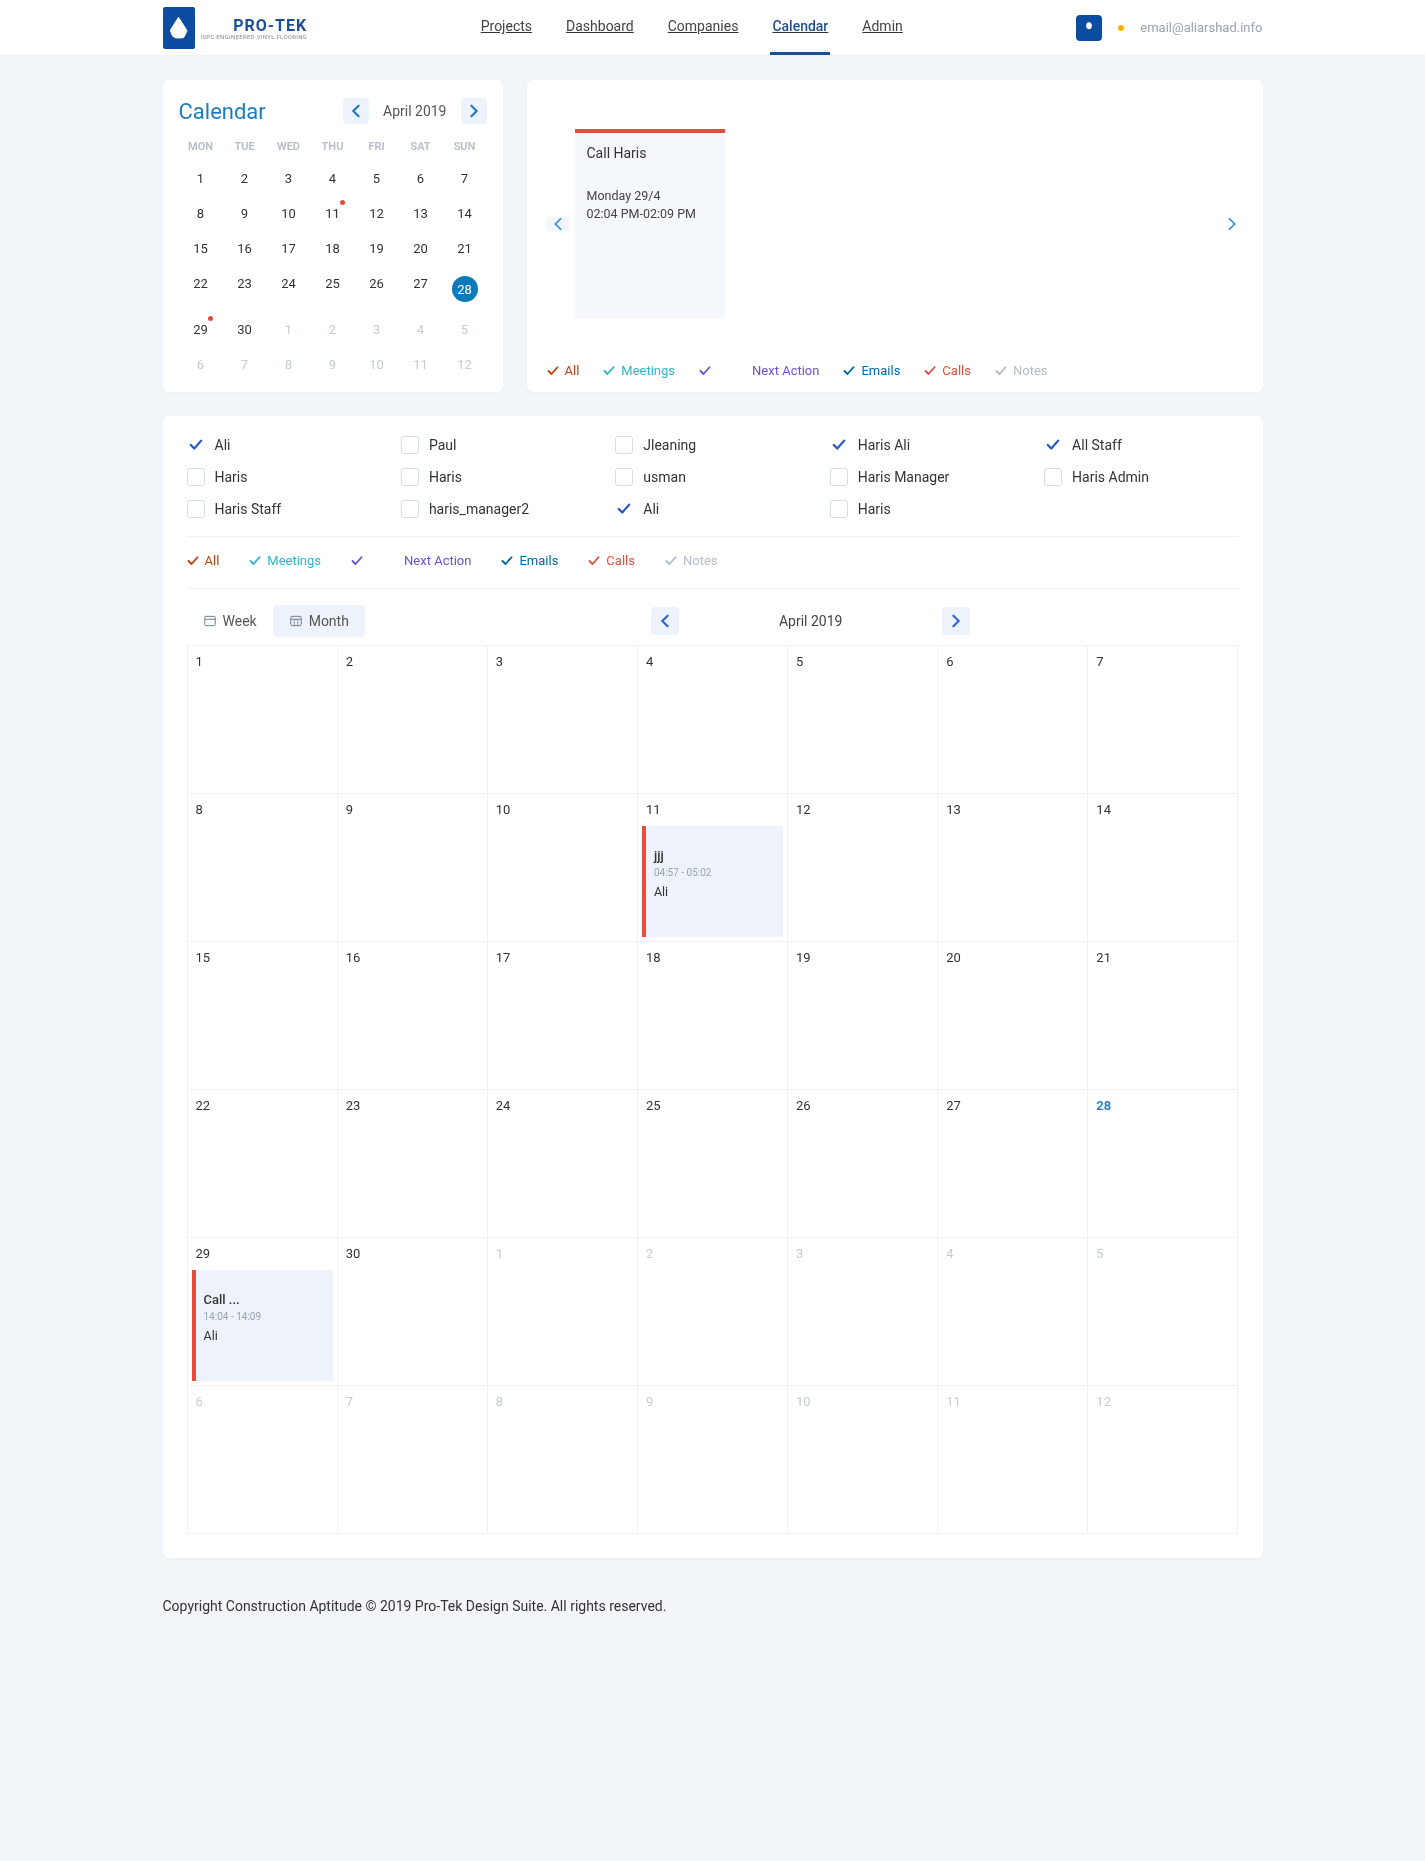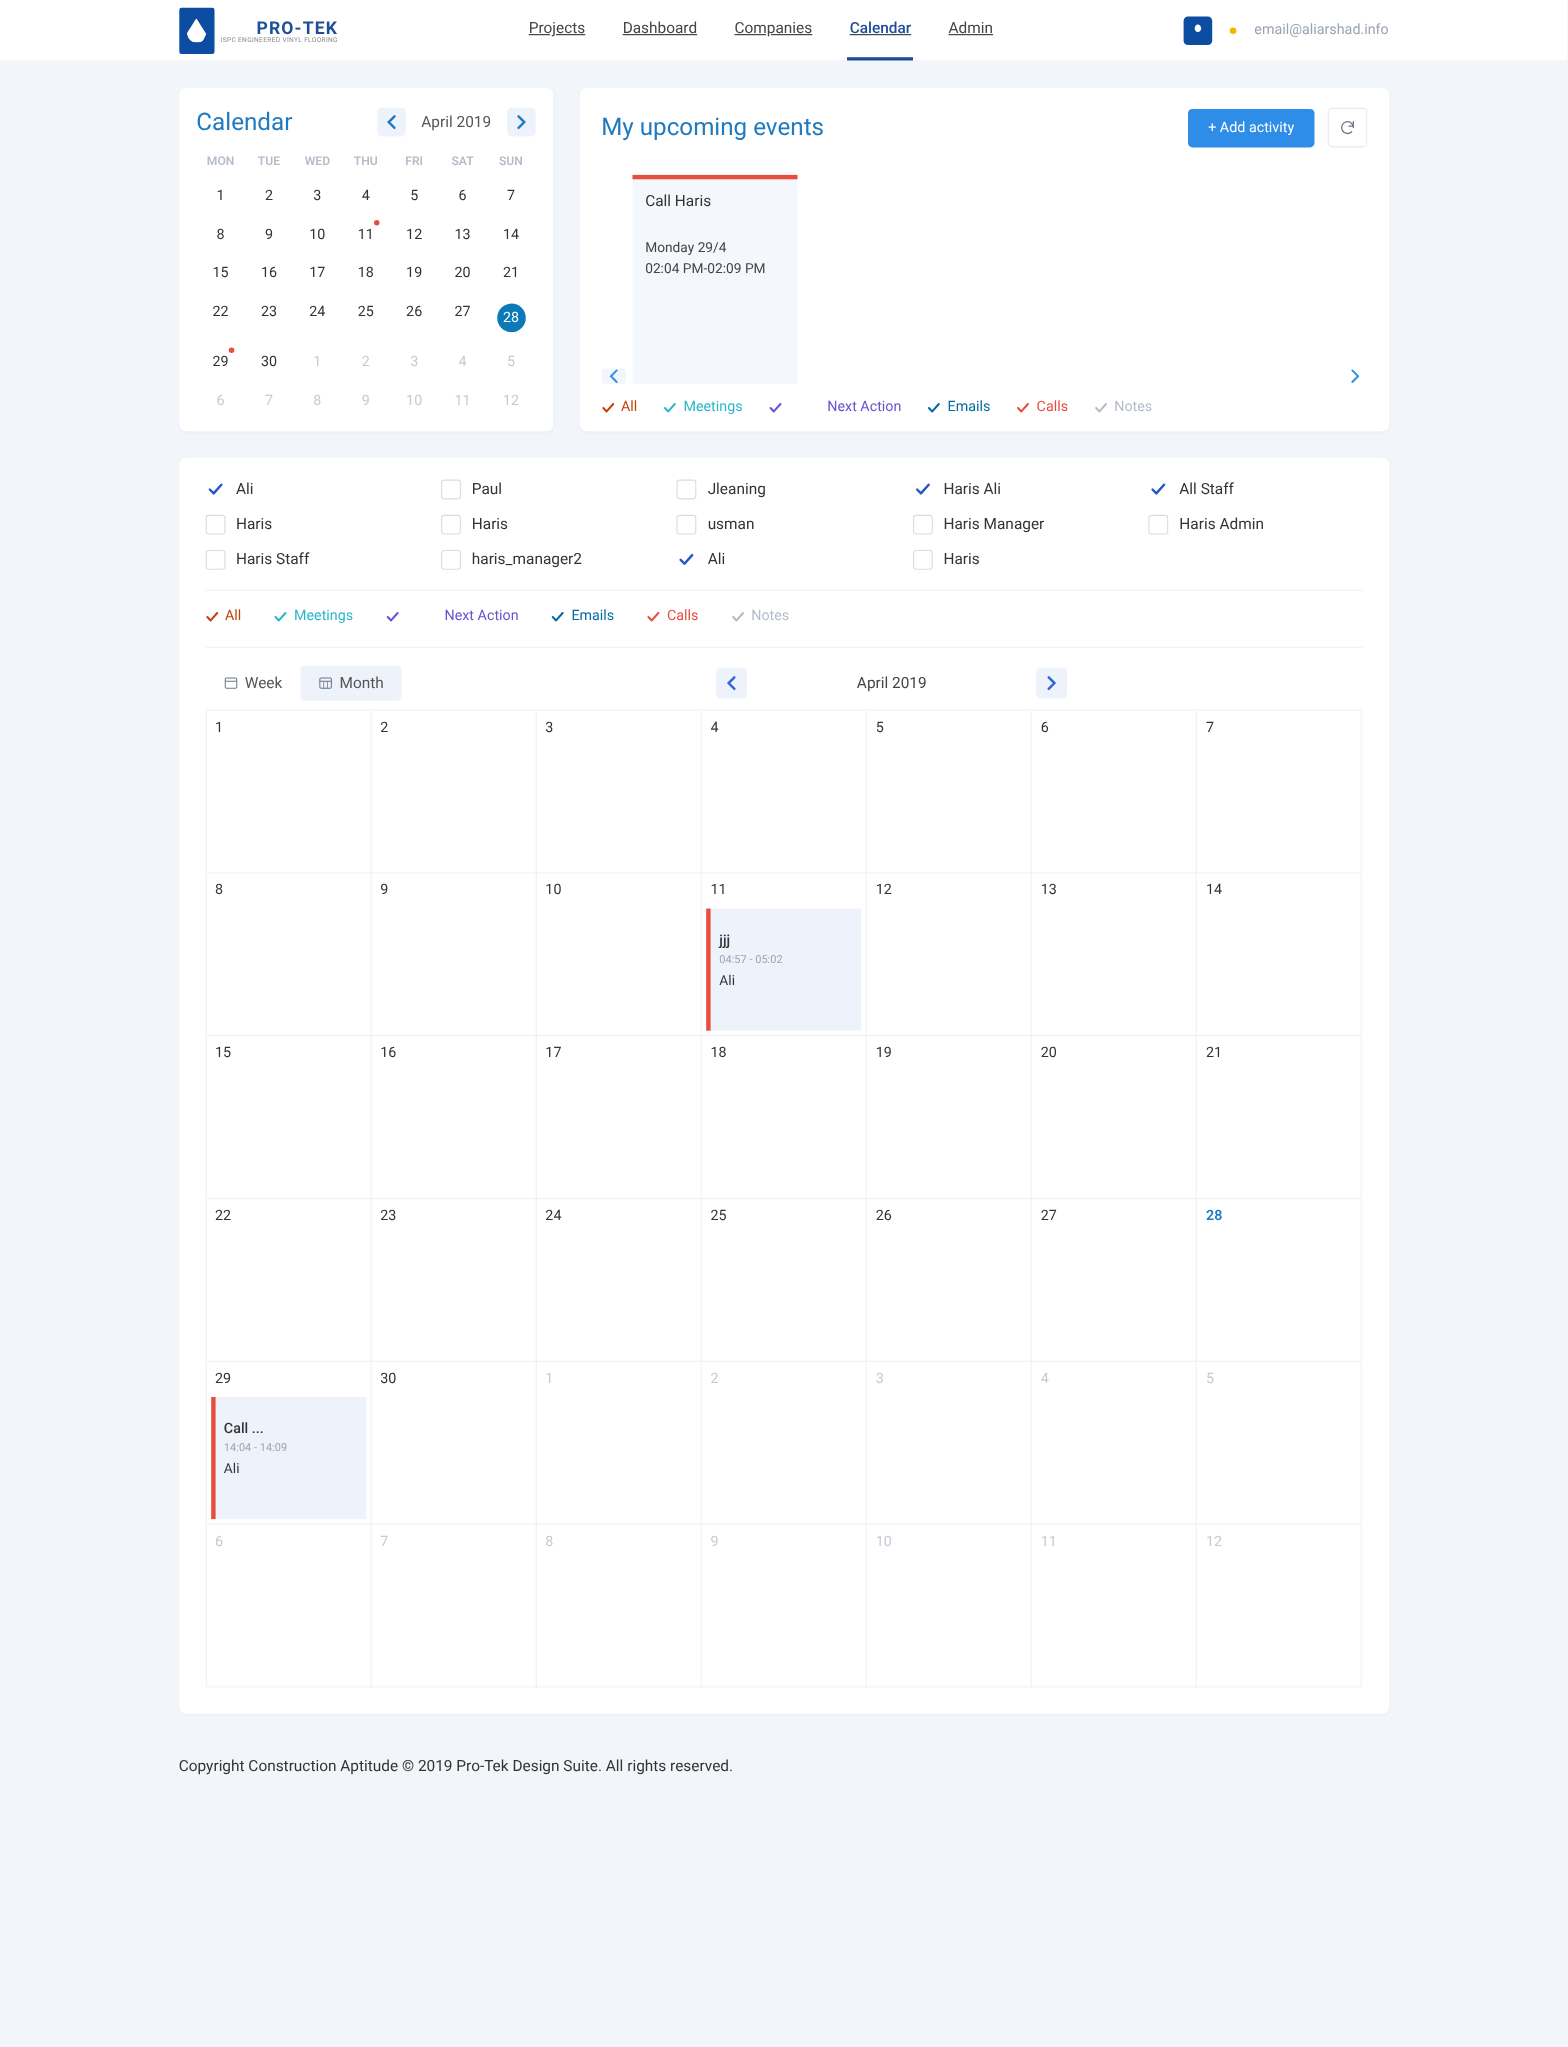--- a/index.html
+++ b/index.html
@@ -34,21 +34,21 @@
 .mini-day.other { color:#c5cad4;}
 .mini-day .dot{ position:absolute; top:4px; right:10px; width:5px; height:5px; background:#e74c3c; border-radius:50%;}
 .mini-day.selected span{ background:#0c7ab8; color:#fff; width:26px; height:26px; display:inline-flex; align-items:center; justify-content:center; border-radius:50%;}
 
 .events { flex:1; padding:18px 20px 14px 20px; display:flex; flex-direction:column;}
 .events-head { display:flex; align-items:center; justify-content:space-between; margin-bottom:18px;}
 .events-title { color:#1f7bbf; font-size:22px; font-weight:400;}
 .events-actions { display:flex; align-items:center; gap:12px;}
 .btn-primary { background:#2e8de6; color:#fff; border:none; border-radius:4px; padding:10px 18px; font-size:13px; cursor:pointer;}
 .icon-btn { width:36px; height:36px; border:1px solid #e6eaf2; border-radius:4px; display:flex; align-items:center; justify-content:center; cursor:pointer; color:#6b7688;}
-.events-body { display:flex; align-items:flex-end; gap:6px; flex:1;}
+.events-body { display:flex; align-items:center; gap:6px; flex:1;}
 .scroll-chev { width:22px; display:flex; align-items:center; justify-content:center; background:#f2f6fc; color:#2e8de6; cursor:pointer; border-radius:3px;}
 .scroll-chev.right{ background:transparent;}
 .event-card { width:150px; background:#f4f7fb; border-top:4px solid #e74c3c; padding:12px 12px 20px 12px; min-height:190px;}
 .event-tile-title { font-size:14px; color:#333; margin-bottom:26px;}
 .event-meta { font-size:12.5px; color:#444; line-height:1.5;}
 .events-scroll-track{ flex:1; background:#f7f9fc; border-radius:2px; margin-left:6px;}
 .events-filters { display:flex; gap:24px; margin-top:14px; flex-wrap:wrap; font-size:13px;}
 .chk { display:flex; align-items:center; gap:6px; cursor:pointer;}
 .chk svg{ width:12px; height:12px;}
 .c-blue{color:#c2410c;} .c-cyan{color:#2bb6c9;} .c-purple{color:#6a52d1;gap:41px;} .c-orange{color:#0369a1;} .c-red{color:#e74c3c;} .c-gray{color:#b5bcc9;}
@@ -186,31 +186,20 @@
           <div class="mini-day other"><span>7</span></div>
           <div class="mini-day other"><span>8</span></div>
           <div class="mini-day other"><span>9</span></div>
           <div class="mini-day other"><span>10</span></div>
           <div class="mini-day other"><span>11</span></div>
           <div class="mini-day other"><span>12</span></div>
         </div>
     </div>
 
     <div class="card events">
-      <div class="events-head">
-        <div class="events-title">My upcoming events</div>
-        <div class="events-actions">
-          <button class="btn-primary">+ Add activity</button>
-          <div class="icon-btn">
-            <svg width="16" height="16" viewBox="0 0 24 24" fill="none">
-                <path d="M20 12a8 8 0 10-2.3 5.6M20 4v6h-6" stroke="currentColor" stroke-width="1.8" stroke-linecap="round"></path>
-              </svg>
-          </div>
-        </div>
-      </div>
       <div class="events-body">
         <div class="scroll-chev">
             <svg class="chev" viewBox="0 0 10 16">
               <path d="M8 2L2 8l6 6" stroke="currentColor" stroke-width="2" fill="none" stroke-linecap="round"></path>
             </svg>
           </div>
         <div class="event-card">
           <div class="event-tile-title">Call Haris</div>
           <div class="event-meta">
             <div>Monday 29/4</div>

